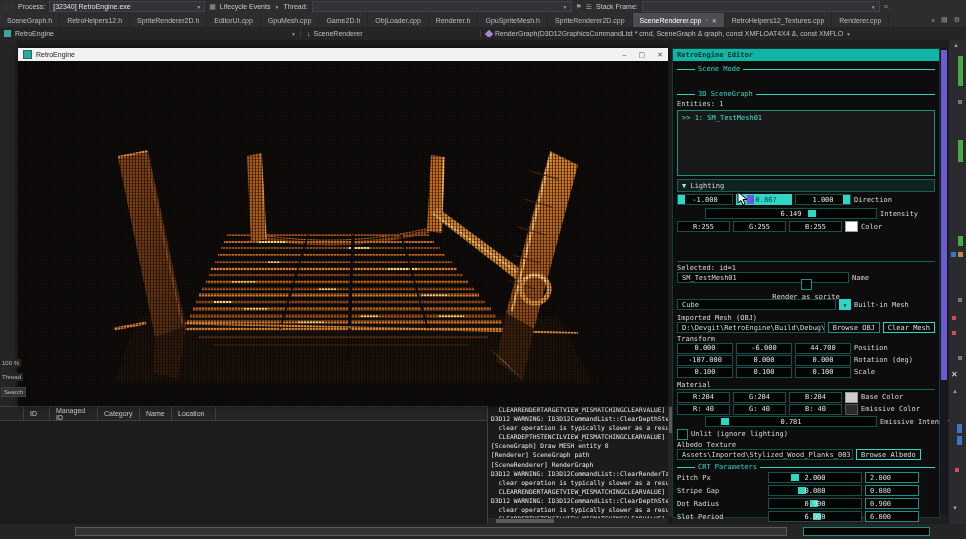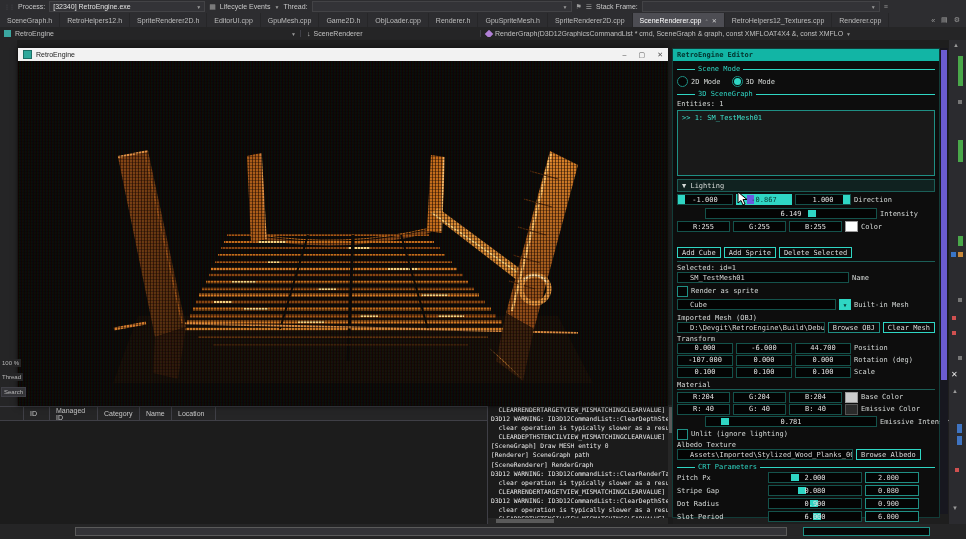--- a/index.html
+++ b/index.html
@@ -69,21 +69,21 @@
   .vb.active{background:#2fd6c4;color:#073b35;border-color:#2fd6c4;}
   .vb.active .grab{position:absolute;top:0;bottom:0;width:7px;background:#6a5ae0;}
   .slider{flex:0 0 auto;width:172px;height:11px;background:#040404;border:1px solid #14524b;position:relative;
     display:flex;align-items:center;justify-content:center;color:#e2e2e2;box-sizing:border-box;margin-left:28px;}
   .slider .grab{position:absolute;top:1px;bottom:1px;width:8px;background:#2fd6c4;}
   .slider span{position:relative;z-index:2;}
   .swatch{width:11px;height:9px;border:1px solid #9a9a9a;flex:0 0 auto;}
   .pbtn{height:11px;border:1px solid #2fd6c4;background:#0b0b0b;color:#dcdcdc;display:flex;align-items:center;
     padding:0 4px;flex:0 0 auto;box-sizing:border-box;}
   .pinput{height:11px;border:1px solid #14524b;background:#040404;color:#d8d8d8;display:flex;align-items:center;
-    padding:0 12px;overflow:hidden;white-space:nowrap;box-sizing:border-box;}
+    padding:0 4px;overflow:hidden;white-space:nowrap;box-sizing:border-box;}
   .chk{width:9px;height:9px;border:1px solid #1f8f84;background:#050505;flex:0 0 auto;}
   .combo-btn{width:12px;height:11px;background:#2fd6c4;color:#053733;display:flex;align-items:center;
     justify-content:center;font-size:5px;flex:0 0 auto;}
   .hline{position:absolute;left:4px;right:4px;height:1px;background:#1b5e57;}
   .plabel{color:#d6dad8;white-space:nowrap;}
   
   .pscroll{position:absolute;left:940px;top:48px;width:8px;height:466px;background:#17171f;z-index:2;}
   .pscroll .thumb{position:absolute;left:1px;right:1px;top:2px;height:330px;background:#6b5bd0;}
   .rstrip{position:absolute;left:949px;top:40px;width:17px;height:499px;background:#2b2b2f;z-index:2;}
   .mk{position:absolute;}
@@ -310,26 +310,20 @@
   </div>
 
   <div class="panel">
     <div class="p-title">RetroEngine Editor</div>
 
     <div class="p-row p-sep" style="top:16px;">
       <span class="ln"></span>
         <span>Scene Mode</span>
         <span class="ln grow"></span>
     </div>
-    <div class="p-row" style="top:27px;height:11px;">
-      <span class="radio"></span>
-      <span class="plabel">2D Mode</span>
-      <span class="radio sel" style="margin-left:8px;"></span>
-      <span class="plabel">3D Mode</span>
-    </div>
     <div class="p-row p-sep" style="top:41px;">
       <span class="ln"></span>
         <span>3D SceneGraph</span>
         <span class="ln grow"></span>
     </div>
     <div class="p-row" style="top:51px;">
       <span class="plabel">Entities: 1</span>
     </div>
     <div class="listbox" style="top:61px;height:64px;">
       <div class="item">&gt;&gt; 1: SM_TestMesh01</div>
@@ -366,34 +360,29 @@
         </div>
       <div class="vb" style="width:53px;">
           <span>G:255</span>
         </div>
       <div class="vb" style="width:53px;">
           <span>B:255</span>
         </div>
       <span class="swatch" style="background:#ffffff;"></span>
       <span class="plabel">Color</span>
     </div>
-    <div class="p-row" style="top:198px;height:11px;">
-      <div class="pbtn">Add Cube</div>
-      <div class="pbtn">Add Sprite</div>
-      <div class="pbtn">Delete Selected</div>
-    </div>
     <div class="hline" style="top:212px;"></div>
     <div class="p-row" style="top:215px;">
       <span class="plabel">Selected: id=1</span>
     </div>
     <div class="p-row" style="top:223px;height:11px;">
       <div class="pinput" style="width:172px;">SM_TestMesh01</div>
       <span class="plabel">Name</span>
     </div>
-    <div class="p-row" style="top:237px;height:10px;">
+    <div class="p-row" style="top:230px;height:10px;flex-direction:column;">
       <span class="chk"></span>
       <span class="plabel">Render as sprite</span>
     </div>
     <div class="p-row" style="top:250px;height:11px;">
       <div class="pinput" style="width:159px;">Cube</div>
       <span class="combo-btn">▼</span>
       <span class="plabel">Built-in Mesh</span>
     </div>
     <div class="p-row" style="top:265px;">
       <span class="plabel">Imported Mesh (OBJ)</span>

